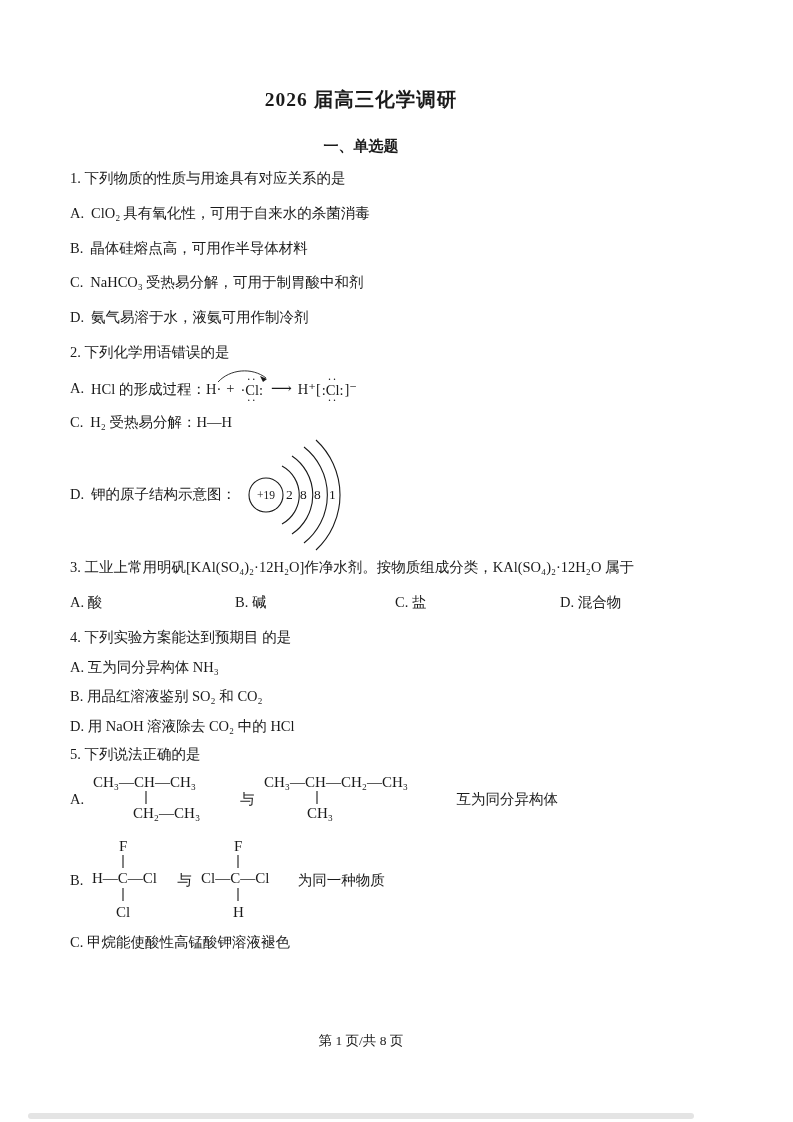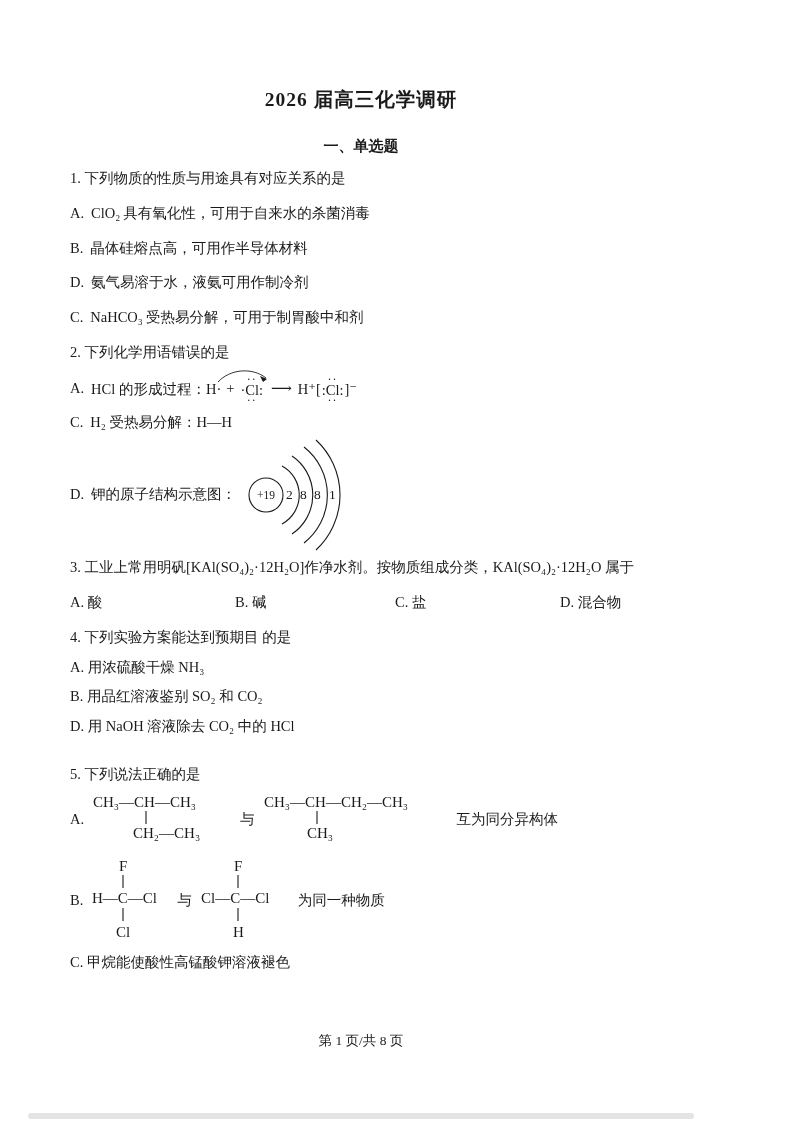--- a/index.html
+++ b/index.html
@@ -4,21 +4,21 @@
 <style>
   html,body{margin:0;padding:0;background:#fff;}
   .page{position:relative;width:722px;height:1122px;background:#ffffff;overflow:hidden;
         font-family:"Liberation Serif","DejaVu Serif",serif;color:#1a1a1a;font-size:14.5px;}
   .content{padding:86px 70px 0 70px;}
   .title{text-align:center;font-size:19.5px;font-weight:700;margin:0 0 24px 0;letter-spacing:1px;}
   .section{font-size:15px;font-weight:600;margin-bottom:12px;text-align:center;}
   .line{margin-bottom:13px;line-height:1.5;}
   .mb8{margin-bottom:8px;}
   .mb6{margin-bottom:6px;}
-  .mb10{margin-bottom:26px;}
+  .mb10{margin-bottom:6px;}
   .olabel{margin-right:7px;}
   .chem{margin-right:3px;}
   .plus{margin:0 5px;}
   .rarr{margin:0 7px;letter-spacing:-1px;}
   .frow{display:flex;align-items:center;}
   .gap{gap:7px;}
   
   .lrel{position:relative;display:inline-block;}
   .curve{position:absolute;left:8px;top:-11px;}
   .lewis{display:inline-flex;flex-direction:column;align-items:center;vertical-align:middle;margin:0 1px;}
@@ -42,22 +42,22 @@
 
 <div class="page">
   <div class="content">
 
     <h1 class="title">2026 届高三化学调研</h1>
     <div class="section">一、单选题</div>
 
     <div class="line">1. 下列物质的性质与用途具有对应关系的是</div>
     <div class="line"><span class="olabel">A.</span><span class="chem">ClO₂</span><span>具有氧化性，可用于自来水的杀菌消毒</span></div>
     <div class="line"><span class="olabel">B.</span><span>晶体硅熔点高，可用作半导体材料</span></div>
+    <div class="line"><span class="olabel">C.</span><span class="chem">NaHCO₃</span><span>受热易分解，可用于制胃酸中和剂</span></div>
     <div class="line"><span class="olabel">D.</span><span>氨气易溶于水，液氨可用作制冷剂</span></div>
-    <div class="line"><span class="olabel">C.</span><span class="chem">NaHCO₃</span><span>受热易分解，可用于制胃酸中和剂</span></div>
 
     <div class="line">2. 下列化学用语错误的是</div>
     <div class="line mb8"><span class="olabel">A.</span><span>HCl 的形成过程：</span><span class="lrel"><svg class="curve" width="58" height="18" viewBox="0 0 58 18">
             <path d="M4,16 C16,3 38,1 52,12" fill="none" stroke="#1a1a1a" stroke-width="0.9"></path>
             <path d="M53,13 l-7,-3 3,6 z" fill="#1a1a1a"></path>
           </svg><span>H·</span><span class="plus">+</span><span class="lewis">
             <span class="ldots">··</span>
             <span class="lmid">·Cl:</span>
             <span class="ldots">··</span>
           </span></span><span class="rarr">⟶</span><span>H⁺[</span><span class="lewis">
@@ -85,21 +85,21 @@
 
     <div class="line">3. 工业上常用明矾[KAl(SO₄)₂·12H₂O]作净水剂。按物质组成分类，KAl(SO₄)₂·12H₂O 属于</div>
     <div class="line q3opts">
       <span>A. 酸</span>
       <span>B. 碱</span>
       <span>C. 盐</span>
       <span>D. 混合物</span>
     </div>
 
     <div class="line mb8">4. 下列实验方案能达到预期目 的是</div>
-    <div class="line mb8">A. 用浓硫酸干燥 NH₃</div>
+    <div class="line mb8">A. 互为同分异构体 NH₃</div>
     <div class="line mb8">B. 用品红溶液鉴别 SO₂ 和 CO₂</div>
     <div class="line mb10">D. 用 NaOH 溶液除去 CO₂ 中的 HCl</div>
 
     <div class="line mb6">5. 下列说法正确的是</div>
 
     <div class="line mb8 frow gap">
       <span>A.</span>
       <svg class="sv" width="142" height="56" viewBox="0 0 142 56">
         <text x="2" y="15">CH₃—CH—CH₃</text>
         <line x1="55" y1="19" x2="55" y2="32"></line>

